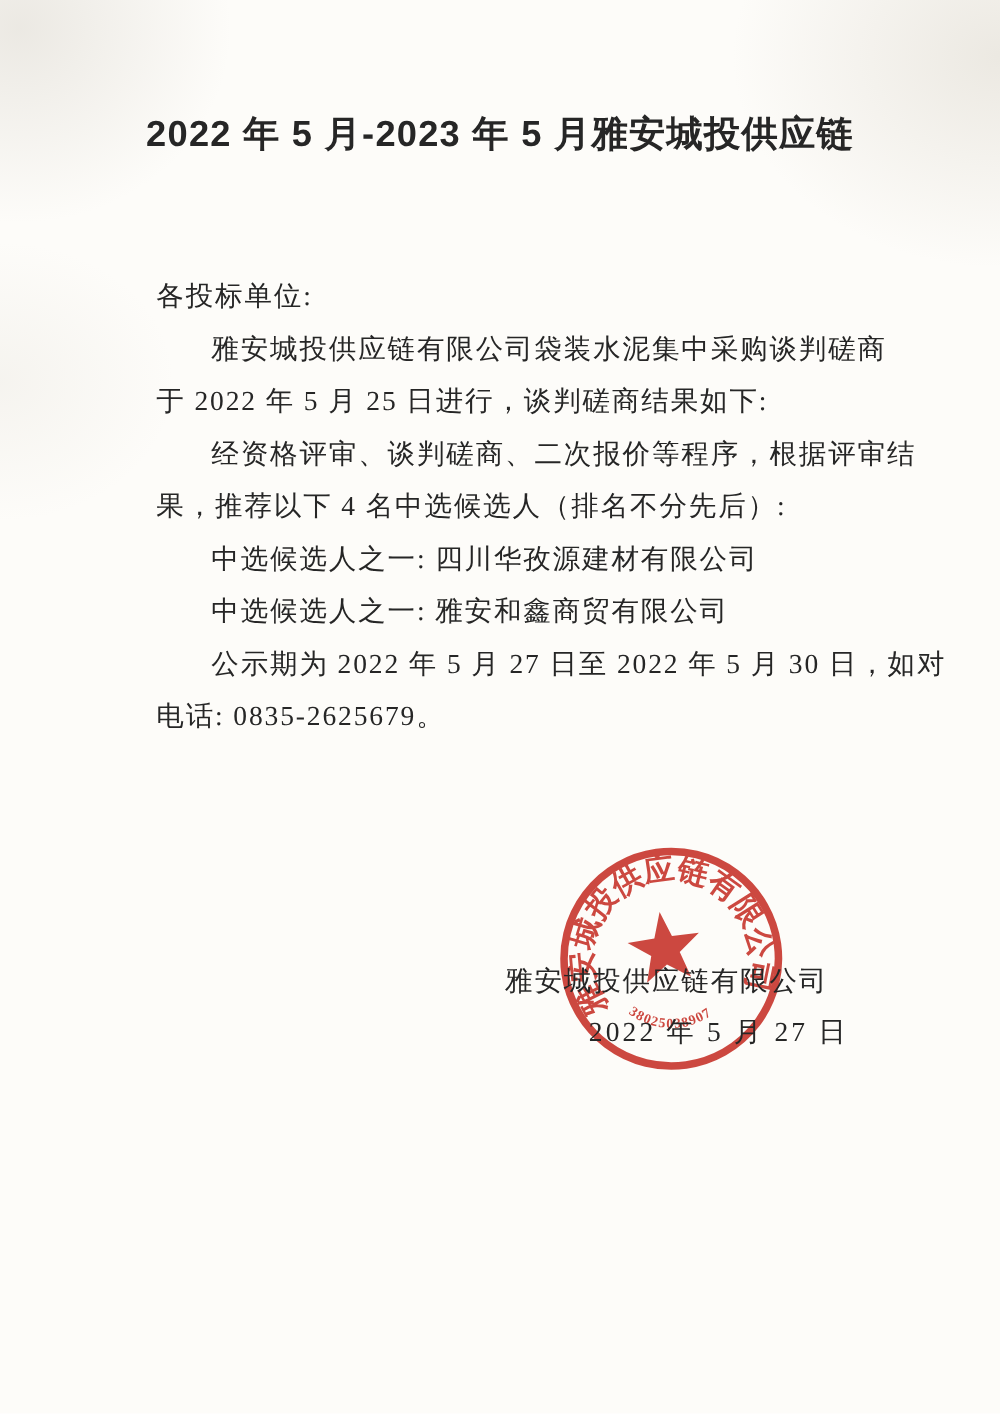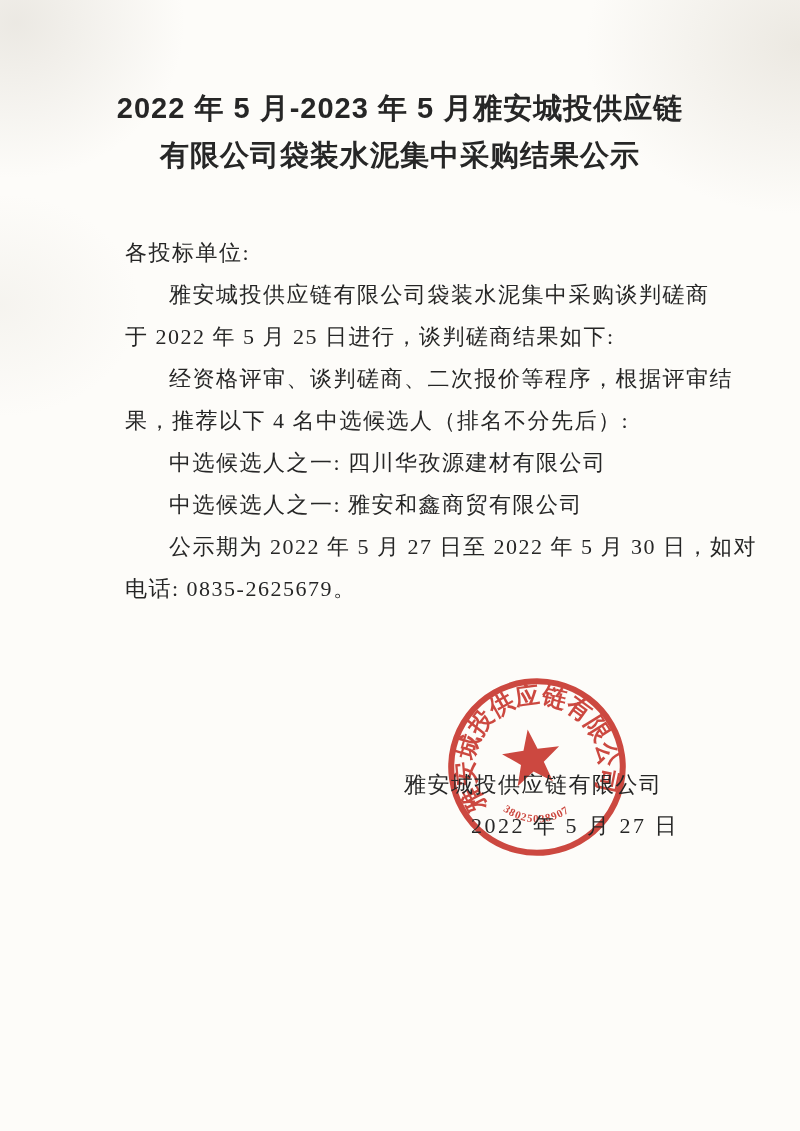--- a/index.html
+++ b/index.html
@@ -18,21 +18,21 @@
   }
   .title{
     position:absolute;top:85px;left:0;width:800px;margin:0;
     text-align:center;
     font-family:"Liberation Sans","DejaVu Sans",sans-serif;
     font-weight:700;font-size:29px;line-height:47px;letter-spacing:1px;
     color:var(--ink,#1d1d1d);
   }
   .title .title-line{display:block;}
   .body-text{
-    position:absolute;top:232px;left:125px;width:600px;
+    position:absolute;top:216px;left:125px;width:600px;
     font-size:22px;line-height:42px;letter-spacing:1.5px;
     color:var(--ink,#262626);
   }
   .body-text .line{white-space:nowrap;}
   .body-text .line.indent{padding-left:44px;}
   .signature-company{
     position:absolute;top:770px;left:404px;
     font-size:22px;letter-spacing:1.5px;white-space:nowrap;
   }
   .signature-date{
@@ -52,21 +52,20 @@
     font-weight:700;
   }
 </style>
 </head>
 <body>
 
 <div class="page">
 
   <h1 class="title">
     <span class="title-line">2022 年 5 月-2023 年 5 月雅安城投供应链</span>
-    <span class="title-line">有限公司袋装水泥集中采购结果公示</span>
   </h1>
 
   <div class="body-text" id="body-lines">
       <div class="line">各投标单位:</div>
       <div class="line indent">雅安城投供应链有限公司袋装水泥集中采购谈判磋商</div>
       <div class="line">于 2022 年 5 月 25 日进行，谈判磋商结果如下:</div>
       <div class="line indent">经资格评审、谈判磋商、二次报价等程序，根据评审结</div>
       <div class="line">果，推荐以下 4 名中选候选人（排名不分先后）:</div>
       <div class="line indent">中选候选人之一: 四川华孜源建材有限公司</div>
       <div class="line indent">中选候选人之一: 雅安和鑫商贸有限公司</div>

